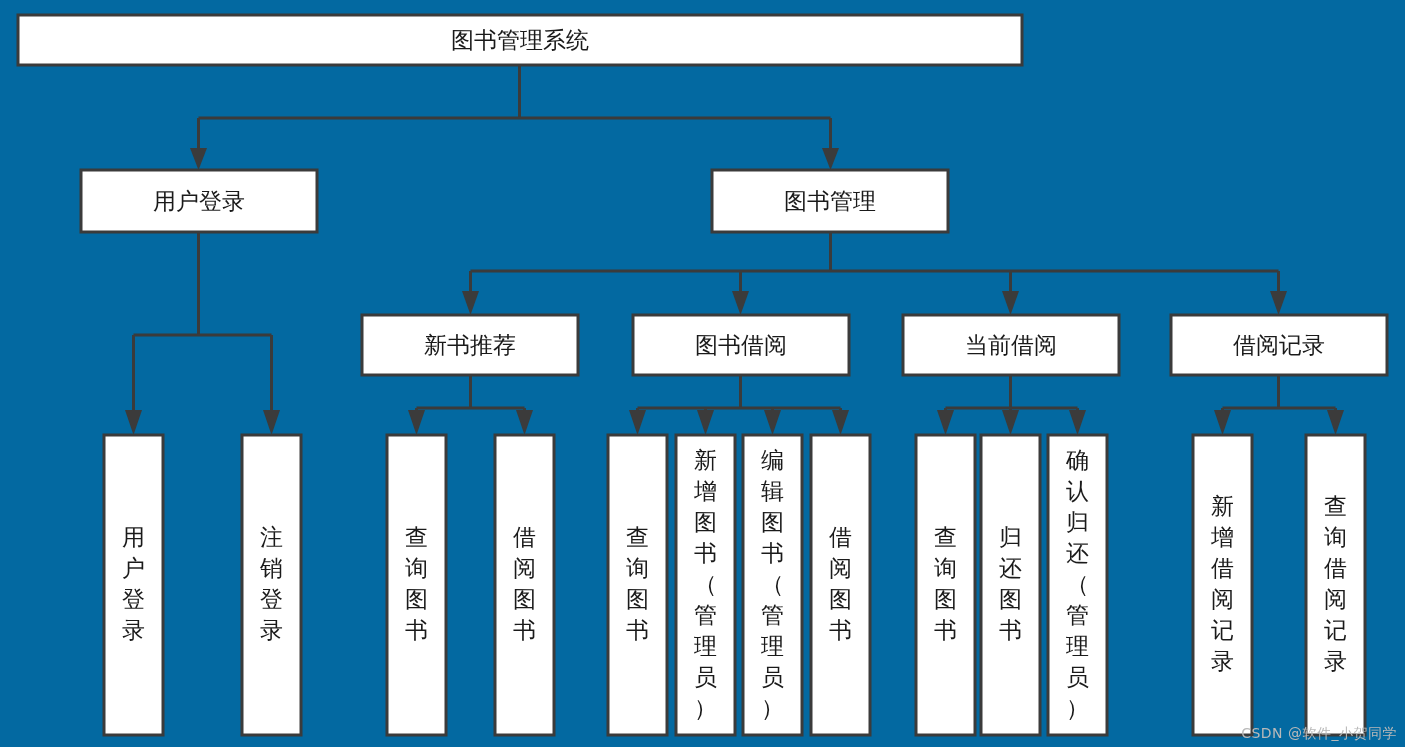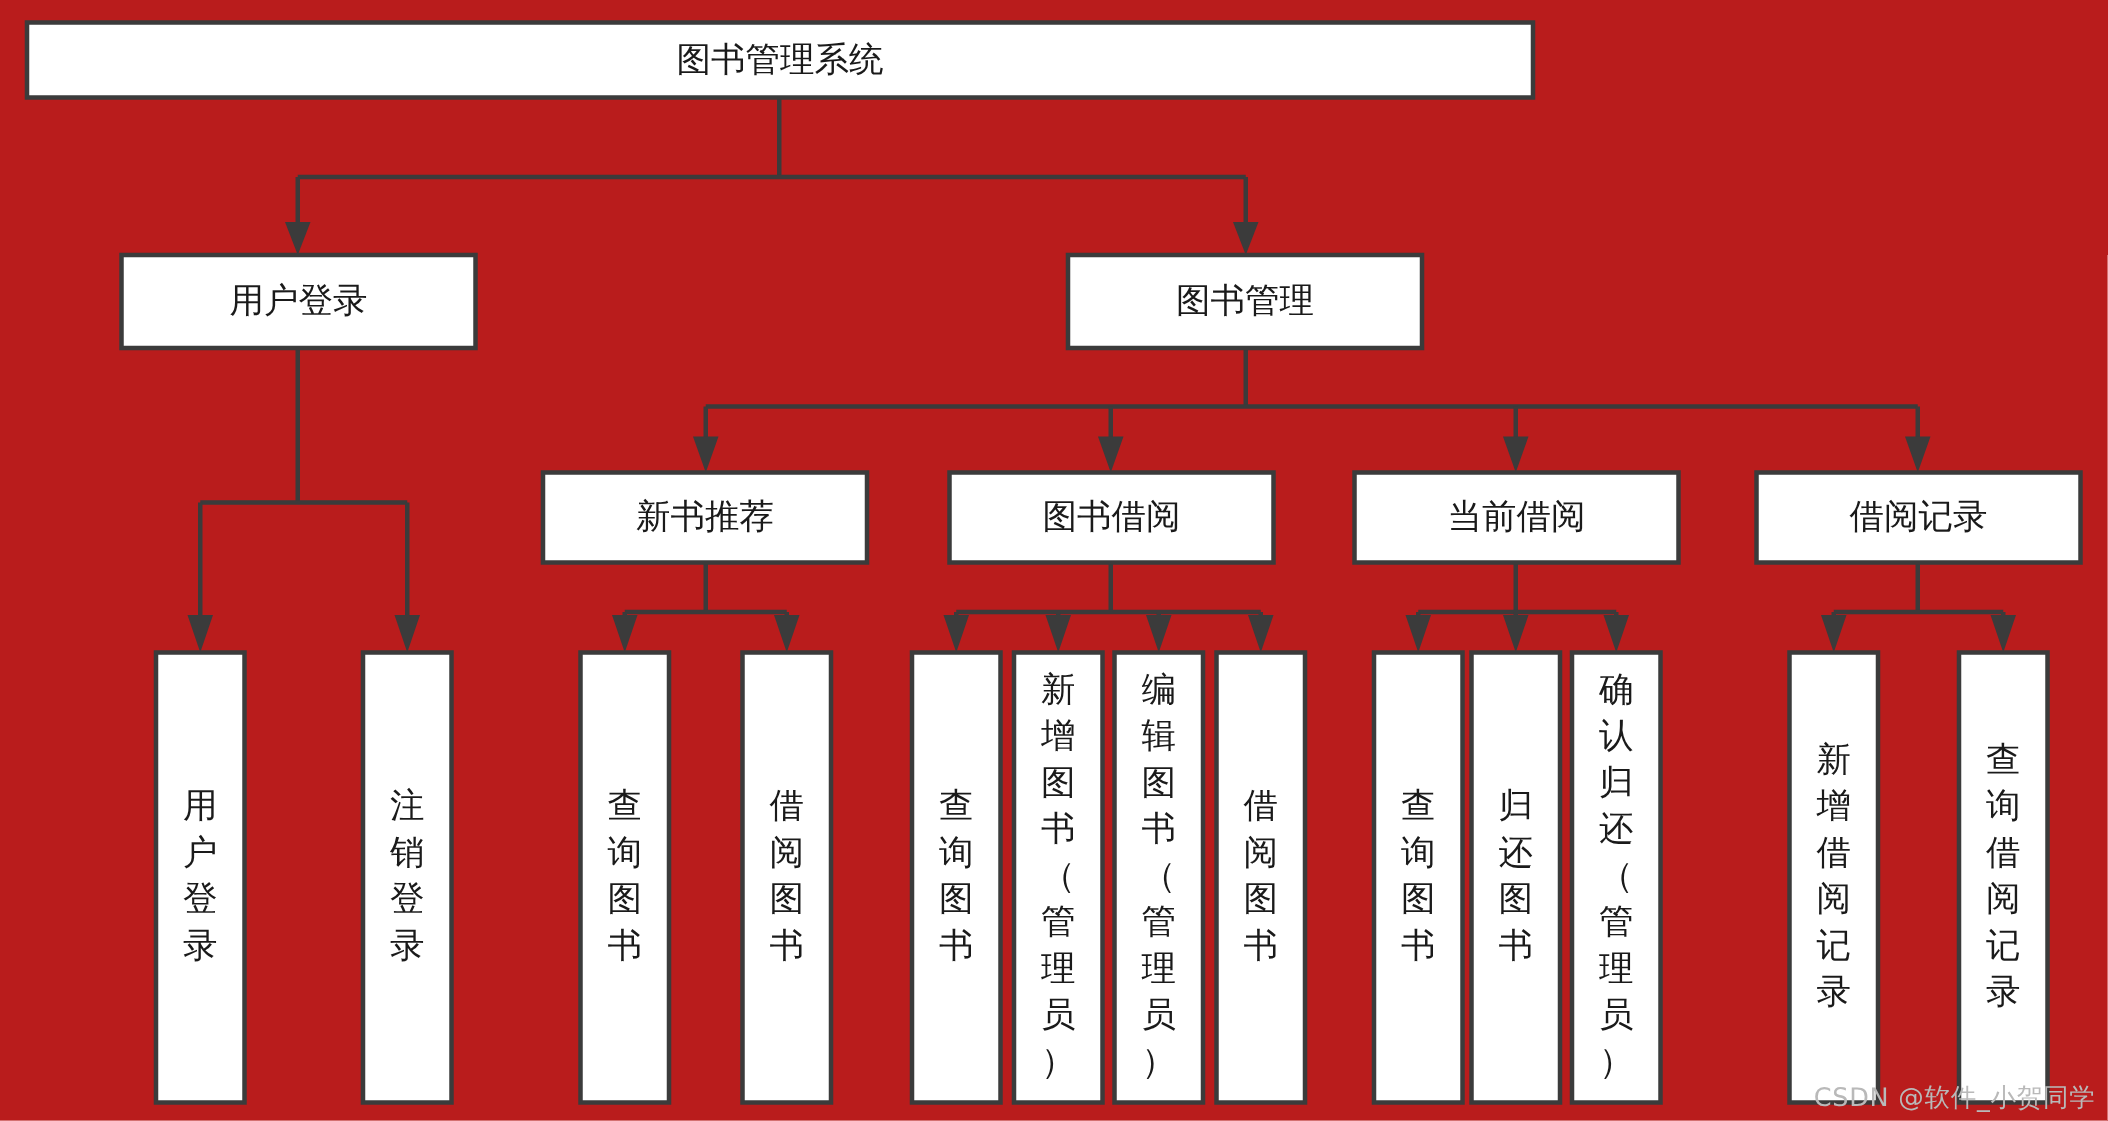--- a/index.html
+++ b/index.html
@@ -10,21 +10,21 @@
   body {
     width: 1405px;
     height: 747px;
     font-family: "DejaVu Sans", "Liberation Sans", sans-serif;
     overflow: hidden;
   }
   #diagram-root {
     position: relative;
     width: 1405px;
     height: 747px;
-    background: #b91c1c;
+    background: #0369a1;
   }
   svg#tree-svg {
     position: absolute;
     left: 0;
     top: 0;
     width: 1405px;
     height: 747px;
   }
   .node-box {
     fill: #ffffff;
@@ -52,21 +52,21 @@
     fill: #1a1a1a;
     font-family: "DejaVu Sans", "Liberation Sans", sans-serif;
     font-size: 23px;
     text-anchor: middle;
   }
   .watermark {
     position: absolute;
     right: 8px;
     bottom: 4px;
     font-family: "DejaVu Sans", "Liberation Sans", sans-serif;
-    font-size: 17px;
+    font-size: 14px;
     color: #b9b9b9;
     white-space: nowrap;
     letter-spacing: 0.5px;
   }
 </style>
 </head>
 <body>
 
 <div id="diagram-root">
 

